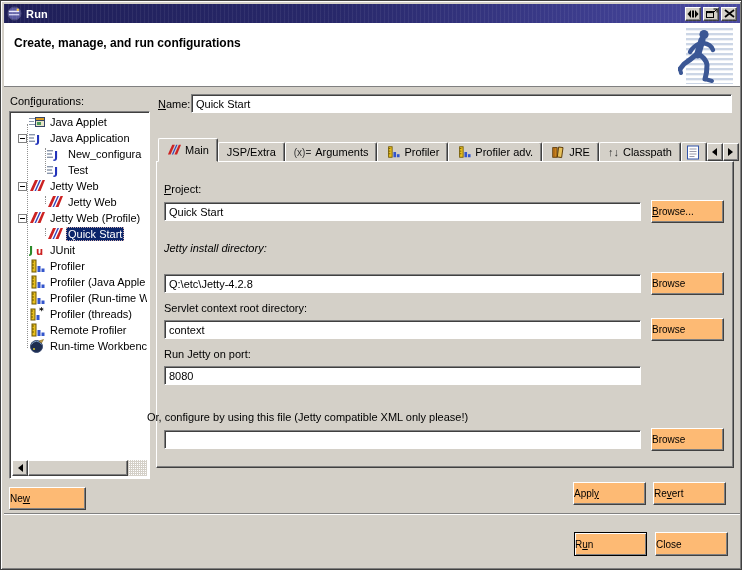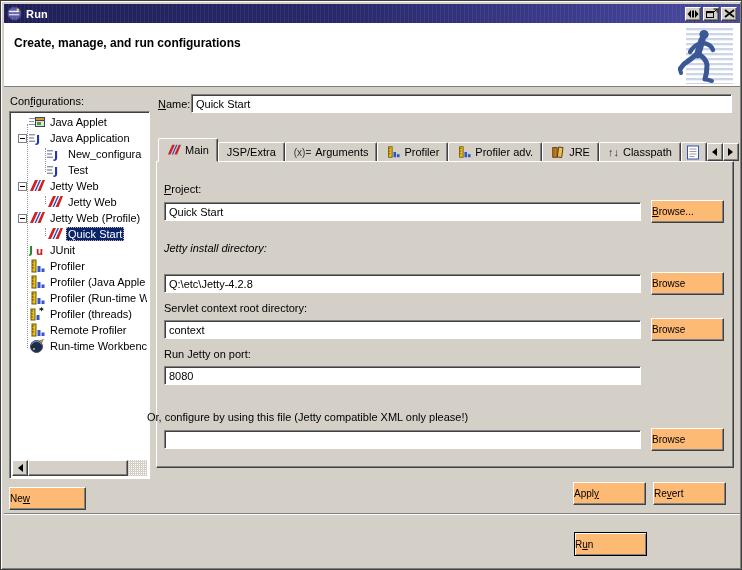--- a/index.html
+++ b/index.html
@@ -514,14 +514,17 @@
     </button>
   <button class="btn" style="left:652px; top:481px; width:73px; height:23px;">
       <span><span>Re</span><span class="mn">v</span><span>ert</span></span>
     </button>
 
   <div class="sep"></div>
 
   <button class="btn default" style="left:573px; top:531px; width:73px; height:24px;">
       <span><span>R</span><span class="mn">u</span><span>n</span></span>
     </button>
+  <button class="btn" style="left:654px; top:531px; width:73px; height:24px;">
+      <span>Close</span>
+    </button>
 
 </div>
 
 </body></html>

